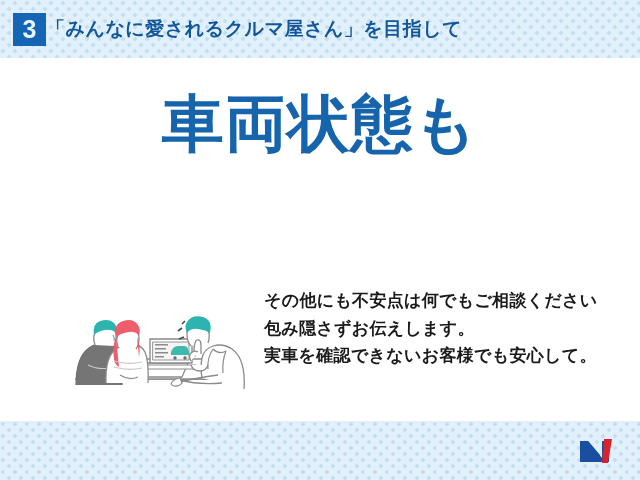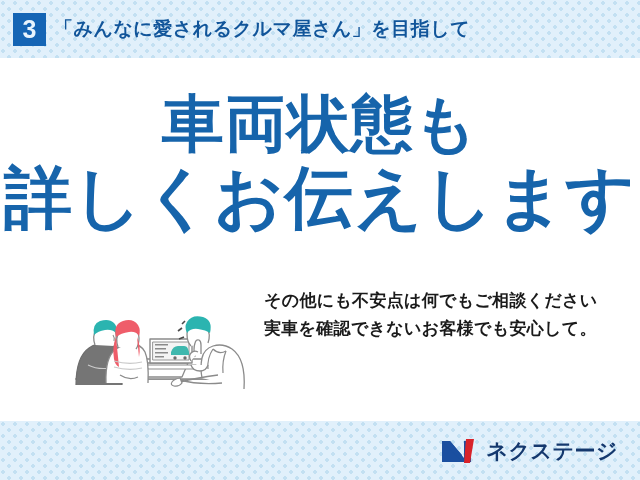--- a/index.html
+++ b/index.html
@@ -55,21 +55,21 @@
     background: #1565b5;
     color: #e8f4fd;
     font-size: 25px;
     font-weight: bold;
     line-height: 33px;
     text-align: center;
     flex: 0 0 auto;
     letter-spacing: 0;
   }
   .header-title {
-    margin-left: 8px;
+    margin-left: 0;
     font-size: 19px;
     font-weight: bold;
     color: #11559a;
     letter-spacing: 0.5px;
     white-space: nowrap;
   }
 
   
   .stage {
     position: absolute;
@@ -170,21 +170,20 @@
 
   <div class="header-row">
     <div class="step-badge">3</div>
     <div class="header-title">「みんなに愛されるクルマ屋さん」を目指して</div>
   </div>
 
   <div class="stage">
 
     <div class="headline">
       <span class="headline-line1">車両状態も</span>
-      <span class="headline-line2">詳しくお伝えします</span>
     </div>
 
     <div class="lower">
 
       <div class="illustration">
         <svg viewBox="0 0 198 126" xmlns="http://www.w3.org/2000/svg">
           <g fill="none" stroke="#8b8b8b" stroke-width="1.3" stroke-linecap="round" stroke-linejoin="round">
 
             <path d="M18 100 L182 100" stroke-width="1.4"></path>
             <path d="M18 100 L36 80 L170 80 L182 100 Z" fill="#ffffff"></path>
@@ -244,32 +243,32 @@
 
             <path d="M120 52 l4 -3" stroke="#4a4a4a" stroke-width="1.6"></path>
             <path d="M121 60 l5 -2" stroke="#4a4a4a" stroke-width="1.6"></path>
             <path d="M124 45 l3 -3" stroke="#4a4a4a" stroke-width="1.6"></path>
           </g>
         </svg>
       </div>
 
       <div class="body-copy">
         <p>その他にも不安点は何でもご相談ください</p>
+        <p>包み隠さずお伝えします。</p>
         <p>実車を確認できないお客様でも安心して。</p>
       </div>
 
     </div>
   </div>
 
   <div class="band band-footer"></div>
 
   <div class="footer-row">
     <div class="logo">
       <svg class="logo-mark" viewBox="0 0 40 28" xmlns="http://www.w3.org/2000/svg">
         <path d="M2 25 L2 4 L10 4 L22 18 L22 25 L14 25 L2 25 Z" fill="#1a4fa0"></path>
         <path d="M2 4 L10 4 L24 21 L24 4 L31 4 L31 25 L22 25 Z" fill="#1a4fa0"></path>
         <path d="M26 2 L34 2 L30 26 L24 26 Z" fill="#d8232a"></path>
       </svg>
-      <div class="logo-text">ネクステージ</div>
     </div>
   </div>
 
 </div>
 
 </body></html>

